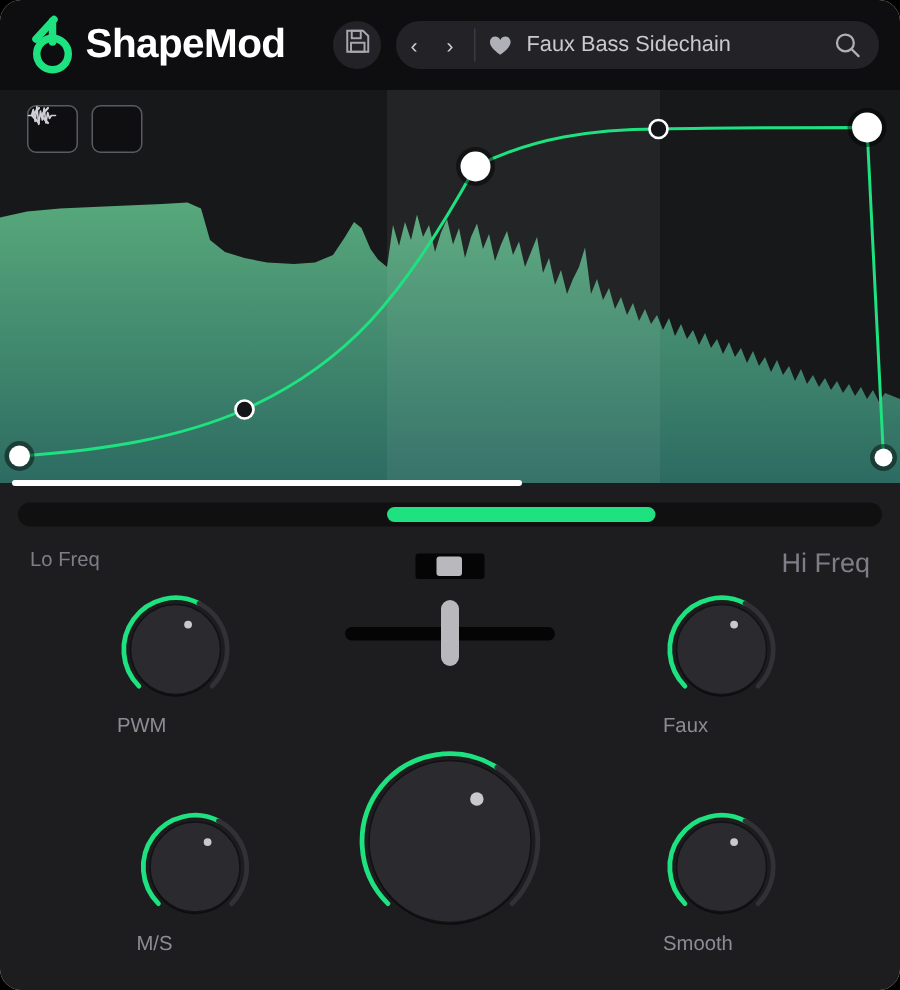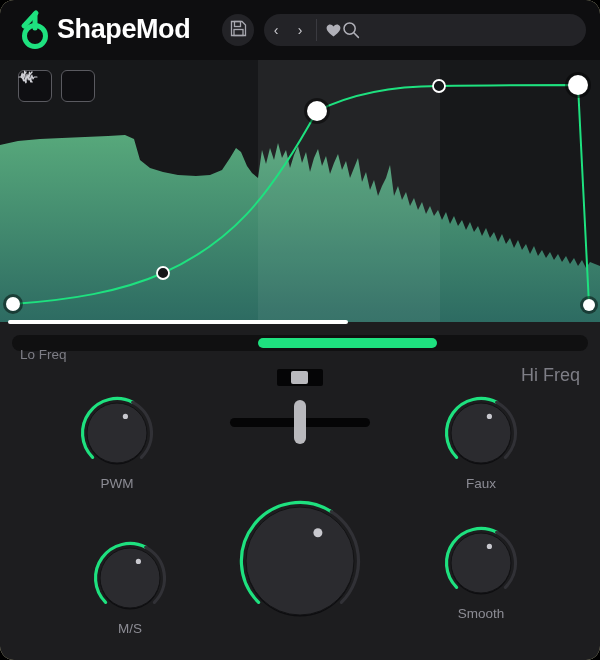--- a/index.html
+++ b/index.html
@@ -39,36 +39,36 @@
   .hscroll{position:absolute;left:8px;top:320px;width:337px;height:4px;
            background:#ffffff;border-radius:2px;z-index:7;}
 
   
   .body{position:absolute;left:0;top:322px;width:600px;height:338px;
         background:#1d1d1f;}
   .range-row{position:absolute;left:12px;top:13px;width:576px;height:16px;
              background:#101011;border-radius:8px;}
   .range-fill{position:absolute;top:3px;height:10px;border-radius:5px;
               background:#1ee17f;}
-  .lo-freq{position:absolute;left:20px;top:347px;color:#7e7e86;font-size:13.5px;}
+  .lo-freq{position:absolute;left:20px;top:365px;color:#7e7e86;font-size:13.5px;}
   .hi-freq{position:absolute;right:20px;top:365px;color:#7e7e86;font-size:18px;}
 
   .toggle{position:absolute;left:277px;top:369px;width:46px;height:17px;
           background:#050506;border-radius:2px;}
   .toggle-knob{position:absolute;left:14px;top:2px;width:17px;height:13px;
                background:#b9b9bd;border-radius:2px;}
 
   .slider-wrap{position:absolute;left:230px;top:414px;width:140px;height:16px;}
   .slider-track{position:absolute;left:0;top:4px;width:140px;height:9px;
                 background:#050506;border-radius:5px;}
   .slider-handle{position:absolute;left:64px;top:-14px;width:12px;height:44px;
                  background:#b9b9bd;border-radius:6px;}
 
   .knob{position:absolute;}
-  .klabel{position:absolute;width:100%;text-align:center;color:#8c8c94;
+  .klabel{position:absolute;width:100%;color:#8c8c94;
           font-size:13.5px;}
 </style>
 </head>
 <body>
 
 <div class="plugin">
 
   <div class="header">
 
     <div class="logo-wrap">
@@ -94,20 +94,21 @@
     <div class="preset-bar">
       <div class="nav-btn">‹</div>
       <div class="nav-btn">›</div>
       <div class="nav-sep"></div>
       <div class="heart">
         <svg width="17" height="16" viewBox="0 0 17 16">
           <path d="M8.5 14.5 C2 10 0.6 6.4 2.2 4 C3.8 1.6 7.1 2 8.5 4.6
                    C9.9 2 13.2 1.6 14.8 4 C16.4 6.4 15 10 8.5 14.5 Z" fill="#b0b0b8"></path>
         </svg>
       </div>
+      <div class="preset-name">Faux Bass Sidechain</div>
       <div class="search-ic">
         <svg width="18" height="18" viewBox="0 0 18 18">
           <circle cx="7.6" cy="7.6" r="5.6" stroke="#b0b0b8" stroke-width="1.5" fill="none"></circle>
           <line x1="11.8" y1="11.8" x2="16.4" y2="16.4" stroke="#b0b0b8" stroke-width="1.5" stroke-linecap="round"></line>
         </svg>
       </div>
     </div>
   </div>
 
   <div class="display">
@@ -190,21 +191,21 @@
           <circle cx="39" cy="39" r="30" fill="#2b2b2f" stroke="#121214" stroke-width="1"></circle>
           <circle cx="47.4" cy="22.4" r="2.6" fill="#c8c8ce"></circle>
         </svg><div class="klabel" style="top:82px">Faux</div></div>
       <div class="knob" style="left: 91px; top: 539px; width: 78px; height: 104px;"><svg width="78" height="78" viewBox="0 0 78 78">
           <path d="M 14.6 63.4 A 34.5 34.5 0 0 1 54.7 8.3" fill="none" stroke="#1ee17f" stroke-width="3.2" stroke-linecap="round"></path>
           <path d="M 54.7 8.3 A 34.5 34.5 0 0 1 63.4 63.4" fill="none" stroke="#313136" stroke-width="3.2" stroke-linecap="round"></path>
           <circle cx="39" cy="40.5" r="30" fill="#0a0a0c" opacity="0.8"></circle>
           <circle cx="39" cy="39" r="30" fill="#2b2b2f" stroke="#121214" stroke-width="1"></circle>
           <circle cx="47.4" cy="22.4" r="2.6" fill="#c8c8ce"></circle>
         </svg><div class="klabel" style="top:82px">M/S</div></div>
-      <div class="knob" style="left: 442px; top: 524px; width: 78px; height: 104px;"><svg width="78" height="78" viewBox="0 0 78 78">
+      <div class="knob" style="left: 442px; top: 539px; width: 78px; height: 104px;"><svg width="78" height="78" viewBox="0 0 78 78">
           <path d="M 14.6 63.4 A 34.5 34.5 0 0 1 54.7 8.3" fill="none" stroke="#1ee17f" stroke-width="3.2" stroke-linecap="round"></path>
           <path d="M 54.7 8.3 A 34.5 34.5 0 0 1 63.4 63.4" fill="none" stroke="#313136" stroke-width="3.2" stroke-linecap="round"></path>
           <circle cx="39" cy="40.5" r="30" fill="#0a0a0c" opacity="0.8"></circle>
           <circle cx="39" cy="39" r="30" fill="#2b2b2f" stroke="#121214" stroke-width="1"></circle>
           <circle cx="47.4" cy="22.4" r="2.6" fill="#c8c8ce"></circle>
         </svg><div class="klabel" style="top:82px">Smooth</div></div>
       <div class="knob" style="left: 237px; top: 498px; width: 126px; height: 152px;"><svg width="126" height="126" viewBox="0 0 126 126">
           <path d="M 21.6 104.4 A 58.5 58.5 0 0 1 94.3 13.6" fill="none" stroke="#1ee17f" stroke-width="3.2" stroke-linecap="round"></path>
           <path d="M 94.3 13.6 A 58.5 58.5 0 0 1 104.4 104.4" fill="none" stroke="#313136" stroke-width="3.2" stroke-linecap="round"></path>
           <circle cx="63" cy="64.5" r="54" fill="#0a0a0c" opacity="0.8"></circle>

